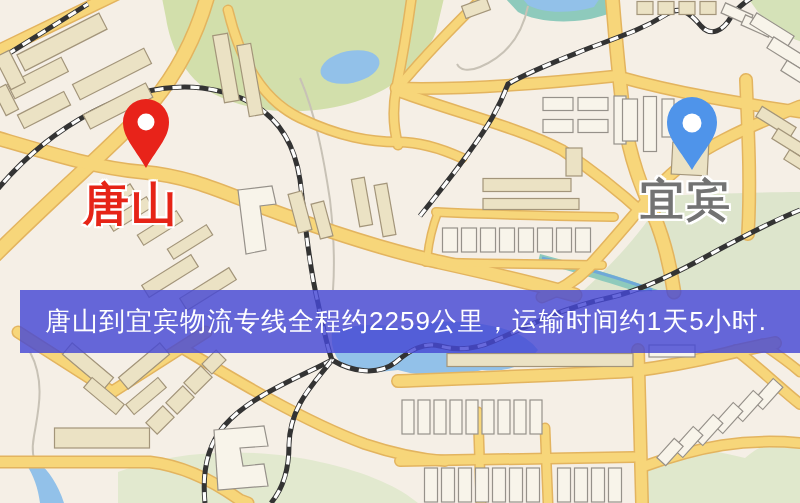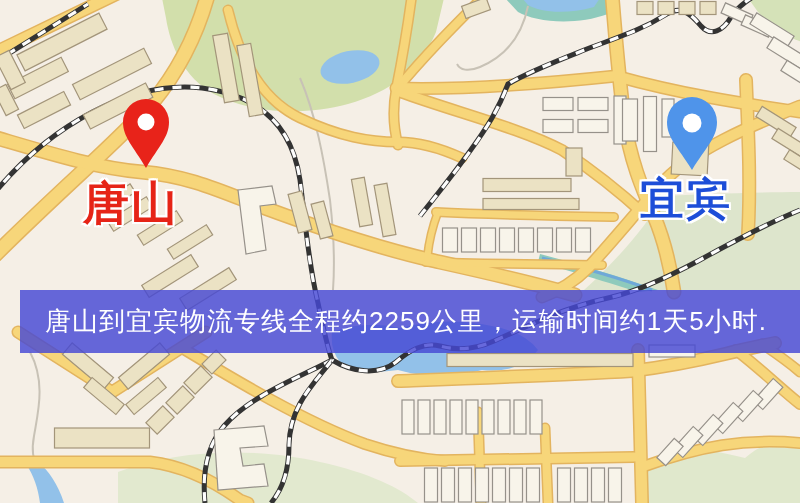--- a/index.html
+++ b/index.html
@@ -4,24 +4,23 @@
 <style>
   html,body{margin:0;padding:0;background:#ddd;font-family:"Liberation Sans",sans-serif;}
   #stage{position:relative;width:800px;height:503px;overflow:hidden;background:#f5efe6;}
   #stage svg{position:absolute;left:0;top:0;display:block;}
   .b {fill:#ebe2c4;stroke:#a3957a;stroke-width:1.2;}
   .bw{fill:#f8f4ea;stroke:#96918a;stroke-width:1.2;}
   .pin-label{
     position:absolute;font-weight:600;letter-spacing:2px;line-height:1;white-space:nowrap;
     text-shadow:-2px -2px 0 #fff,2px -2px 0 #fff,-2px 2px 0 #fff,2px 2px 0 #fff,
                 -2px 0 0 #fff,2px 0 0 #fff,0 -2px 0 #fff,0 2px 0 #fff;
-    font-family:Liberation Serif, serif;
   }
   #origin-label{left:83px;top:181px;font-size:46px;color:#e62417;}
-  #dest-label{left:640px;top:178px;font-size:44px;color:#1d4ed8;}
+  #dest-label{left:640px;top:178px;font-size:44px;color:#737373;}
   #banner{
     position:absolute;left:0;top:290px;width:800px;height:63px;
     background:rgba(70,72,212,0.82);color:#fff;display:flex;align-items:center;
     padding-left:25px;box-sizing:border-box;font-size:26px;letter-spacing:1px;white-space:nowrap;margin-left:20px;
   }
 </style>
 </head>
 <body>
 
 <div id="stage">

